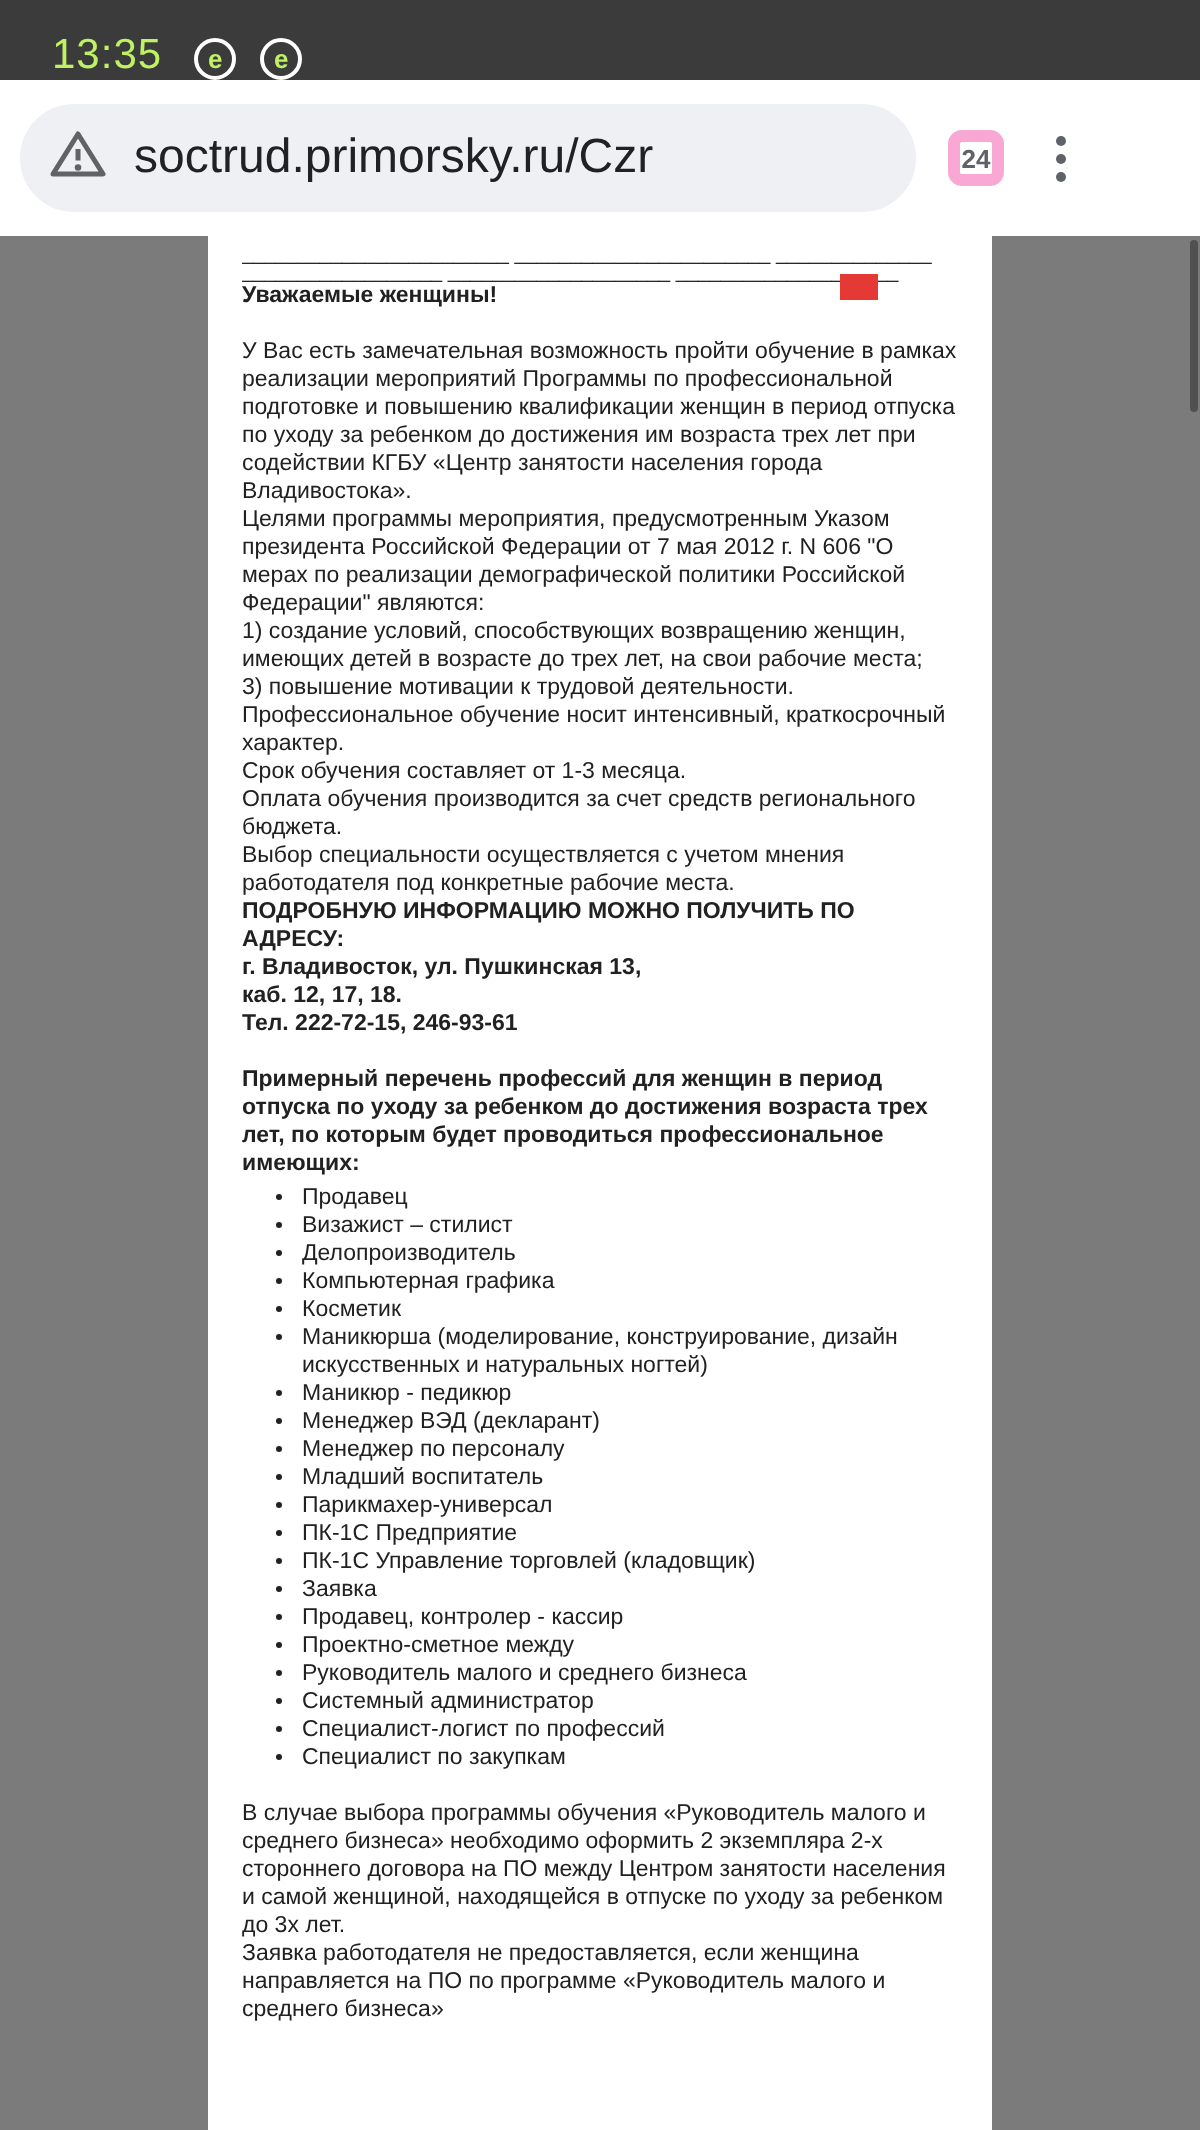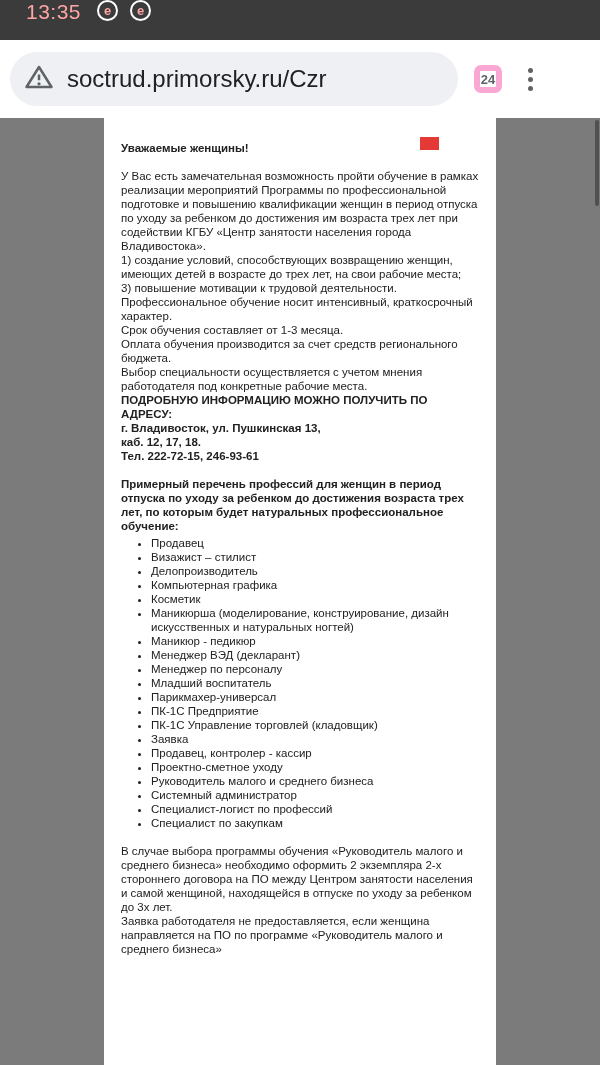--- a/index.html
+++ b/index.html
@@ -1,20 +1,20 @@
 <!DOCTYPE html>
 <html><head>
 <meta charset="utf-8">
 <style>
   * { box-sizing: border-box; margin: 0; padding: 0; }
   html, body { width: 600px; height: 1065px; overflow: hidden; }
   body { font-family: "Liberation Sans", sans-serif; background: #7b7b7b; }
 
   
-  .status-bar { height: 40px; background: #3b3b3b; color: #fca5a5; display: flex; align-items: flex-start; padding: 0 8px 0 26px; }
+  .status-bar { height: 40px; background: #3b3b3b; color: #bef264; display: flex; align-items: flex-end; padding: 0 8px 0 26px; }
   .status-time { font-size: 21px; letter-spacing: .5px; }
   .e-badge { width: 21px; height: 21px; border: 2px solid #fff; border-radius: 50%; display: flex; align-items: center; justify-content: center; font-size: 13px; font-weight: bold; margin-left: 12px; }
   .e-badge.first { margin-left: 16px; }
   .sb-right { margin-left: auto; display: flex; align-items: center; gap: 9px; }
   .sb-icon svg { display: block; }
   .net { display: flex; flex-direction: column; align-items: center; line-height: 1; }
   .net-label { font-size: 12px; font-weight: bold; }
   .net-arrows { font-size: 8px; letter-spacing: -1px; }
   .signal { width: 0; height: 0; border-left: 17px solid transparent; border-bottom: 13px solid #fff; }
   .battery-label { font-size: 17px; }
@@ -75,50 +75,51 @@
 
   <div class="page">
     <div class="content">
       <div class="divider">________________________ _______________________ ______________</div>
       <div class="divider">__________________ ____________________ ____________________</div>
       <div class="red-marker"></div>
 
       <div class="blocks first">
           <div class="bold">Уважаемые женщины!</div>
           <div class="gap">У Вас есть замечательная возможность пройти обучение в рамках реализации мероприятий Программы по профессиональной подготовке и повышению квалификации женщин в период отпуска по уходу за ребенком до достижения им возраста трех лет при содействии КГБУ «Центр занятости населения города Владивостока».</div>
+          <div>Целями программы мероприятия, предусмотренным Указом президента Российской Федерации от 7 мая 2012 г. N 606 "О мерах по реализации демографической политики Российской Федерации" являются:</div>
           <div>1) создание условий, способствующих возвращению женщин, имеющих детей в возрасте до трех лет, на свои рабочие места;</div>
           <div>3) повышение мотивации к трудовой деятельности.</div>
           <div>Профессиональное обучение носит интенсивный, краткосрочный характер.</div>
           <div>Срок обучения составляет от  1-3 месяца.</div>
           <div>Оплата обучения производится за счет средств регионального бюджета.</div>
           <div>Выбор специальности осуществляется с учетом мнения работодателя под конкретные рабочие места.</div>
           <div class="bold">ПОДРОБНУЮ ИНФОРМАЦИЮ МОЖНО ПОЛУЧИТЬ ПО АДРЕСУ:</div>
           <div class="bold">г. Владивосток, ул. Пушкинская 13,</div>
           <div class="bold">каб. 12, 17, 18.</div>
           <div class="bold">Тел. 222-72-15, 246-93-61</div>
-          <div class="bold gap">Примерный перечень профессий для женщин в период отпуска по уходу за ребенком до достижения возраста трех лет, по которым будет натуральных профессиональное обучение:</div>
+          <div class="bold gap">Примерный перечень профессий для женщин в период отпуска по уходу за ребенком до достижения возраста трех лет, по которым будет проводиться профессиональное имеющих:</div>
         </div>
 
       <ul class="professions">
           <li>Продавец</li>
           <li>Визажист – стилист</li>
           <li>Делопроизводитель</li>
           <li>Компьютерная графика</li>
           <li>Косметик</li>
           <li>Маникюрша (моделирование, конструирование, дизайн искусственных и натуральных ногтей)</li>
           <li>Маникюр - педикюр</li>
           <li>Менеджер ВЭД (декларант)</li>
           <li>Менеджер по персоналу</li>
           <li>Младший воспитатель</li>
           <li>Парикмахер-универсал</li>
           <li>ПК-1С Предприятие</li>
           <li>ПК-1С Управление торговлей (кладовщик)</li>
           <li>Заявка</li>
           <li>Продавец, контролер - кассир</li>
-          <li>Проектно-сметное уходу</li>
+          <li>Проектно-сметное между</li>
           <li>Руководитель малого и среднего бизнеса</li>
           <li>Системный администратор</li>
           <li>Специалист-логист по профессий</li>
           <li>Специалист по закупкам</li>
         </ul>
 
       <div class="blocks">
           <div class="gap">В случае выбора программы обучения «Руководитель малого и среднего бизнеса» необходимо оформить 2 экземпляра 2-х стороннего договора на ПО между Центром занятости населения и самой женщиной, находящейся в отпуске по уходу за ребенком до 3х лет.</div>
           <div>Заявка работодателя не предоставляется, если женщина направляется на ПО по программе  «Руководитель малого и среднего бизнеса»</div>
         </div>

